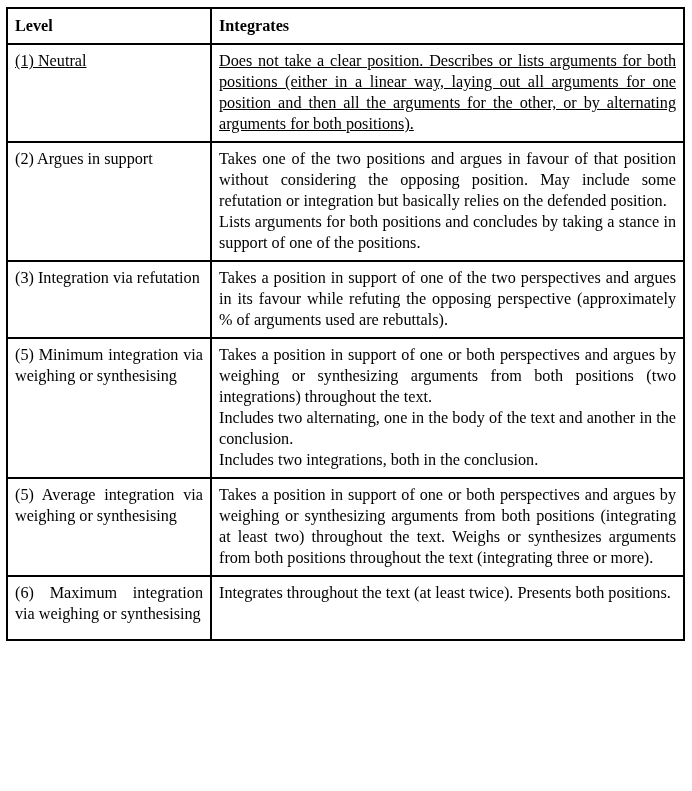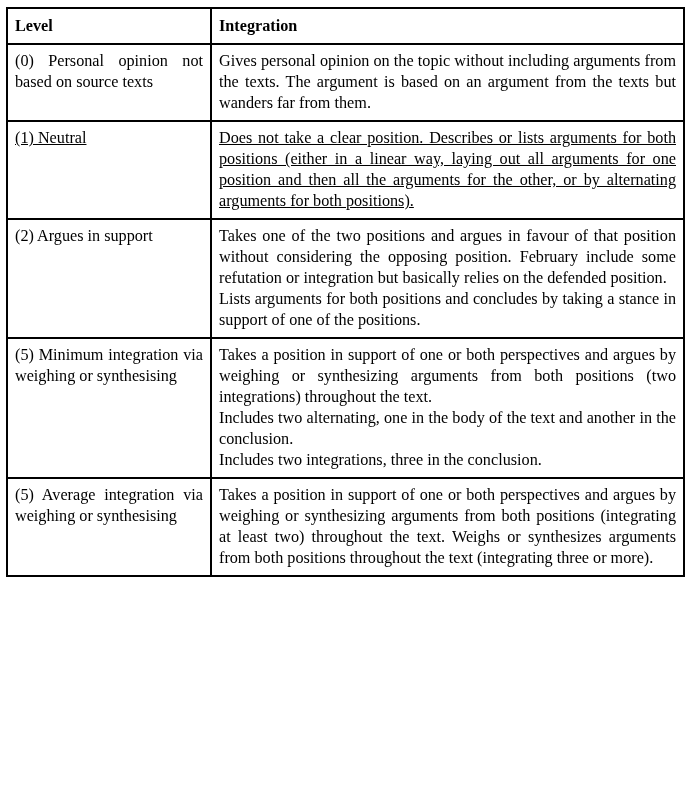--- a/index.html
+++ b/index.html
@@ -64,51 +64,57 @@
 <body>
 
 <table class="tbl">
   <colgroup>
     <col class="col-level">
     <col class="col-desc">
   </colgroup>
   <thead>
     <tr class="row-h0">
       <th>Level</th>
-      <th>Integration</th>
+      <th>Integrates</th>
     </tr>
   </thead>
   <tbody>
-    <tr class="row-h1">
-      <td class="level">(0) Personal opinion not based on source texts</td>
-      <td class="desc">
-        <span class="para">Gives personal opinion on the topic without including arguments from the texts. The argument is based on an argument from the texts but wanders far from them.</span>
-      </td>
-    </tr>
     <tr class="row-h2">
       <td class="level">(1) Neutral</td>
       <td class="desc">
         <span class="para">Does not take a clear position. Describes or lists arguments for both positions (either in a linear way, laying out all arguments for one position and then all the arguments for the other, or by alternating arguments for both positions).</span>
       </td>
     </tr>
     <tr class="row-h3">
       <td class="level">(2) Argues in support</td>
       <td class="desc">
-        <span class="para">Takes one of the two positions and argues in favour of that position without considering the opposing position. February include some refutation or integration but basically relies on the defended position.</span>
+        <span class="para">Takes one of the two positions and argues in favour of that position without considering the opposing position. May include some refutation or integration but basically relies on the defended position.</span>
         <span class="para">Lists arguments for both positions and concludes by taking a stance in support of one of the positions.</span>
+      </td>
+    </tr>
+    <tr class="row-h4">
+      <td class="level">(3) Integration via refutation</td>
+      <td class="desc">
+        <span class="para">Takes a position in support of one of the two perspectives and argues in its favour while refuting the opposing perspective (approximately % of arguments used are rebuttals).</span>
       </td>
     </tr>
     <tr class="row-h5">
       <td class="level">(5) Minimum integration via weighing or synthesising</td>
       <td class="desc">
         <span class="para">Takes a position in support of one or both perspectives and argues by weighing or synthesizing arguments from both positions (two integrations) throughout the text.</span>
         <span class="para">Includes two alternating, one in the body of the text and another in the conclusion.</span>
-        <span class="para">Includes two integrations, three in the conclusion.</span>
+        <span class="para">Includes two integrations, both in the conclusion.</span>
       </td>
     </tr>
     <tr class="row-h6">
       <td class="level">(5) Average integration via weighing or synthesising</td>
       <td class="desc">
         <span class="para">Takes a position in support of one or both perspectives and argues by weighing or synthesizing arguments from both positions (integrating at least two) throughout the text. Weighs or synthesizes arguments from both positions throughout the text (integrating three or more).</span>
       </td>
     </tr>
+    <tr class="row-h7">
+      <td class="level">(6) Maximum integration via weighing or synthesising</td>
+      <td class="desc">
+        <span class="para">Integrates throughout the text (at least twice). Presents both positions.</span>
+      </td>
+    </tr>
   </tbody>
 </table>
 
 </body></html>

